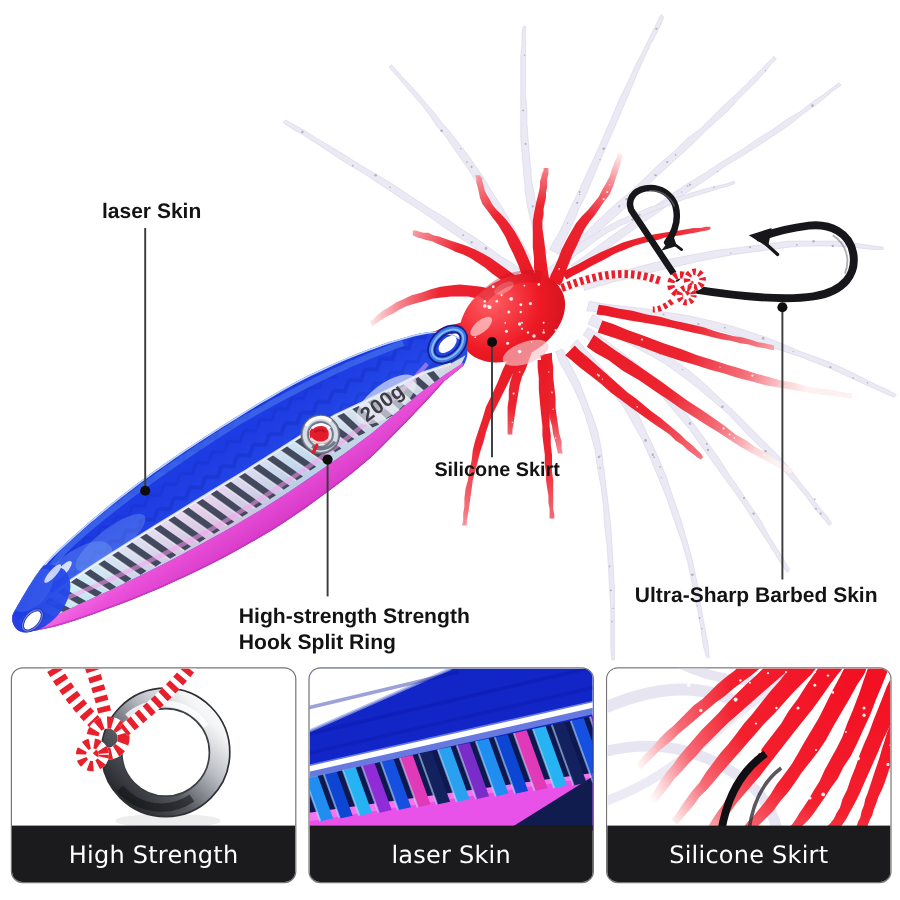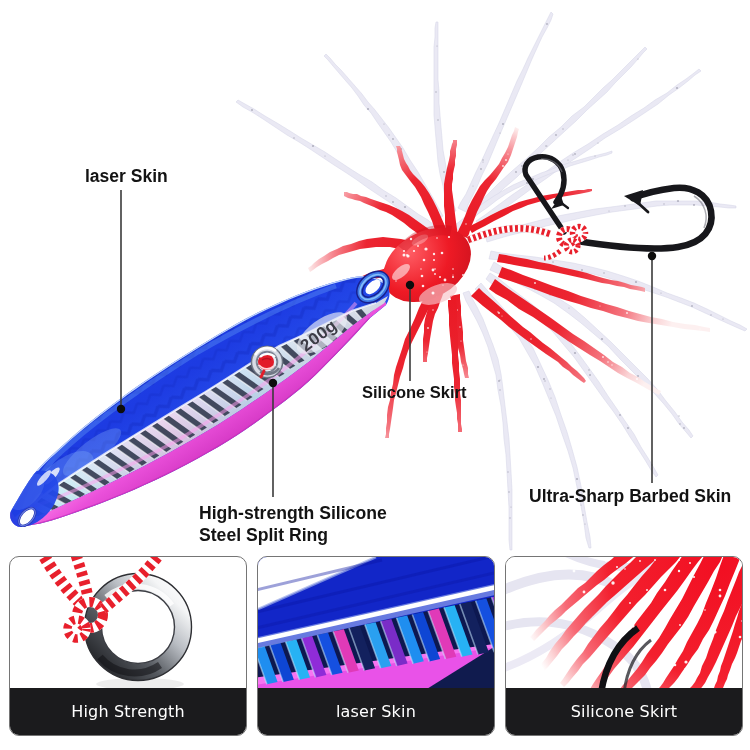--- a/index.html
+++ b/index.html
@@ -3,21 +3,21 @@
 <meta charset="utf-8">
 <style>
   html,body{margin:0;padding:0;}
   body{width:750px;height:750px;background:#fff;font-family:"Liberation Sans",sans-serif;overflow:hidden;}
   #stage{position:relative;width:750px;height:750px;background:#fff;}
   #scene{position:absolute;left:0;top:0;}
   .ann{position:absolute;color:#131313;font-weight:bold;white-space:nowrap;}
   .panel{position:absolute;top:556px;width:236px;height:178px;border:1px solid #757575;border-radius:10px;overflow:hidden;background:#fff;}
   .panel svg{position:absolute;left:0;top:0;}
   .cap{position:absolute;left:0;right:0;bottom:0;height:47px;background:#1b1b1d;color:#fff;
-       display:flex;align-items:center;justify-content:center;font-size:16px;letter-spacing:0.2px;
+       display:flex;align-items:center;justify-content:center;font-size:20px;letter-spacing:0.2px;
        font-family:"DejaVu Sans","Liberation Sans",sans-serif;}
 </style>
 </head>
 <body>
 
 <div id="stage">
 
 <svg id="scene" width="750" height="750" viewBox="0 0 750 750">
  <defs>
   <radialGradient id="redFade" gradientUnits="userSpaceOnUse" cx="452" cy="258" r="230">
@@ -421,22 +421,22 @@
    <g>
      <line x1="652" y1="260" x2="652" y2="483"></line>
           <circle cx="652" cy="256" r="4.2" fill="#0d0d0d" stroke="none"></circle>
    </g>
  </g>
 </svg>
 
 <div class="ann" style="left:85px;top:166px;font-size:17.5px;">laser Skin</div>
 <div class="ann" style="left:362px;top:383px;font-size:16.5px;">Silicone Skirt</div>
 <div class="ann" style="left:199px;top:503px;font-size:17.6px;line-height:21.5px;">
-  <div>High-strength Silicone</div>
-  <div>Steel Split Ring</div>
+  <div>High-strength Strength</div>
+  <div>Hook Split Ring</div>
 </div>
 <div class="ann" style="left:529px;top:486px;font-size:17.5px;">Ultra-Sharp Barbed Skin</div>
 
 <div class="panel" style="left:9px;">
   <svg width="236" height="178" viewBox="0 0 236 178">
     <defs>
       <linearGradient id="metal" x1="0" y1="1" x2="1" y2="0">
         <stop offset="0" stop-color="#191a1e"></stop>
             <stop offset="0.35" stop-color="#55595f"></stop>
         <stop offset="0.62" stop-color="#b9bdc3"></stop>

